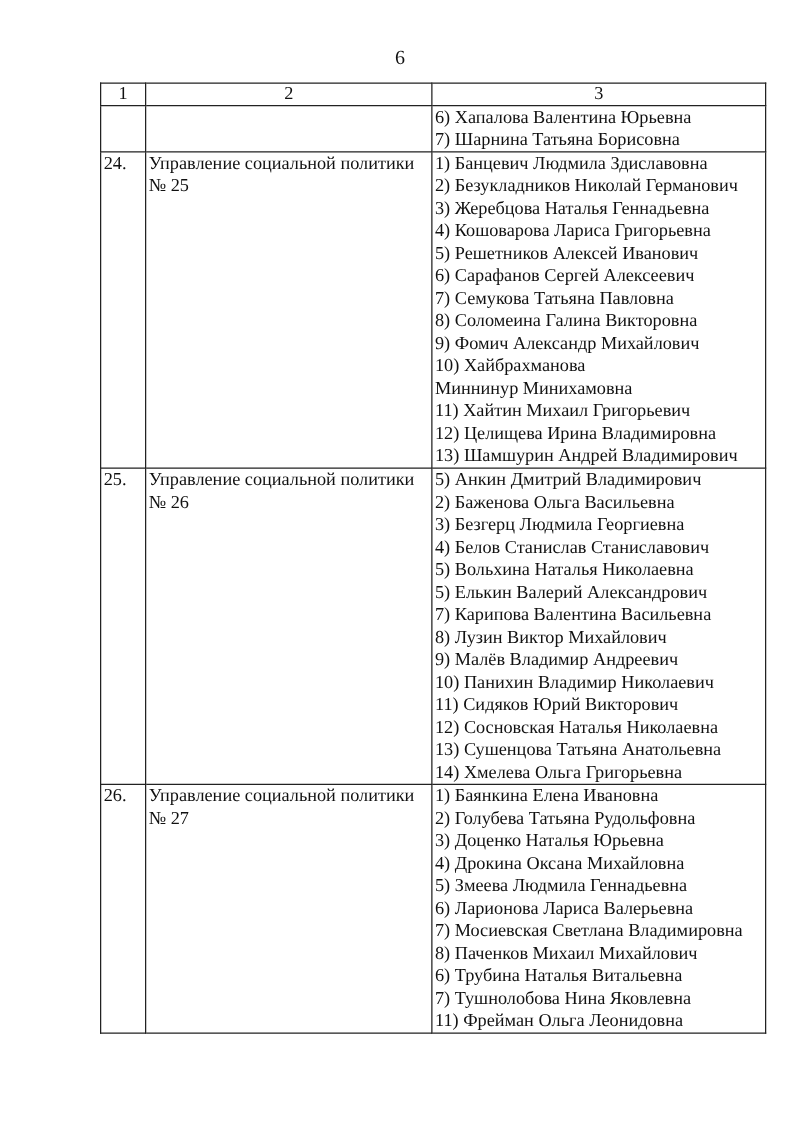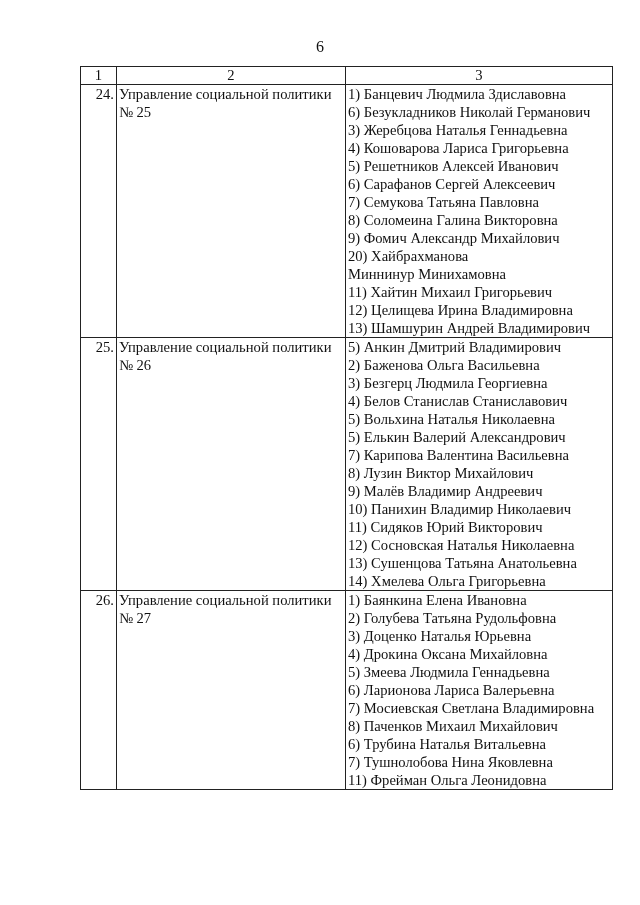--- a/index.html
+++ b/index.html
@@ -8,57 +8,68 @@
   .page-number { position: absolute; top: 38px; left: 0; width: 640px; text-align: center;
                  font-size: 16px; line-height: 18px; }
   table.list { position: absolute; top: 66px; left: 80px; border-collapse: collapse;
                table-layout: fixed; width: 532px; }
   table.list td { border: 1px solid #222; vertical-align: top; padding: 0 2px 0 2px;
                   font-size: 14.6px; line-height: 18px; }
   col.c1 { width: 36px; }
   col.c2 { width: 229px; }
   col.c3 { width: 267px; }
   tr.head td { text-align: center; height: 17px; line-height: 17px; }
-  td.num { text-align: right; padding-right: 6px; }
+  td.num { text-align: left; padding-right: 6px; }
   .person { display: block; white-space: nowrap; }
 </style>
 </head>
 <body>
 
 <div class="page-number">6</div>
 
 <table class="list">
   <colgroup>
       <col class="c1">
       <col class="c2">
       <col class="c3">
     </colgroup>
   <tbody id="tbody">
     <tr class="head">
       <td>1</td>
       <td>2</td>
       <td>3</td>
     </tr>
+  <tr>
+        <td class="num"></td>
+        <td>
+          <span class="person"></span>
+          <span class="person"></span>
+        </td>
+        <td>
+          <span class="person">6) Хапалова Валентина Юрьевна</span>
+          <span class="person">7) Шарнина Татьяна Борисовна</span>
+        </td>
+      </tr>
       <tr>
         <td class="num">24.</td>
         <td>
           <span class="person">Управление социальной политики</span>
           <span class="person">№ 25</span>
         </td>
         <td>
           <span class="person">1) Банцевич Людмила Здиславовна</span>
-          <span class="person">6) Безукладников Николай Германович</span>
+          <span class="person">2) Безукладников Николай Германович</span>
           <span class="person">3) Жеребцова Наталья Геннадьевна</span>
           <span class="person">4) Кошоварова Лариса Григорьевна</span>
           <span class="person">5) Решетников Алексей Иванович</span>
           <span class="person">6) Сарафанов Сергей Алексеевич</span>
           <span class="person">7) Семукова Татьяна Павловна</span>
           <span class="person">8) Соломеина Галина Викторовна</span>
           <span class="person">9) Фомич Александр Михайлович</span>
-          <span class="person">20) Хайбрахманова</span>
+          <span class="person">10) Хайбрахманова</span>
           <span class="person">Миннинур Минихамовна</span>
           <span class="person">11) Хайтин Михаил Григорьевич</span>
           <span class="person">12) Целищева Ирина Владимировна</span>
           <span class="person">13) Шамшурин Андрей Владимирович</span>
         </td>
       </tr>
       <tr>
         <td class="num">25.</td>
         <td>
           <span class="person">Управление социальной политики</span>

